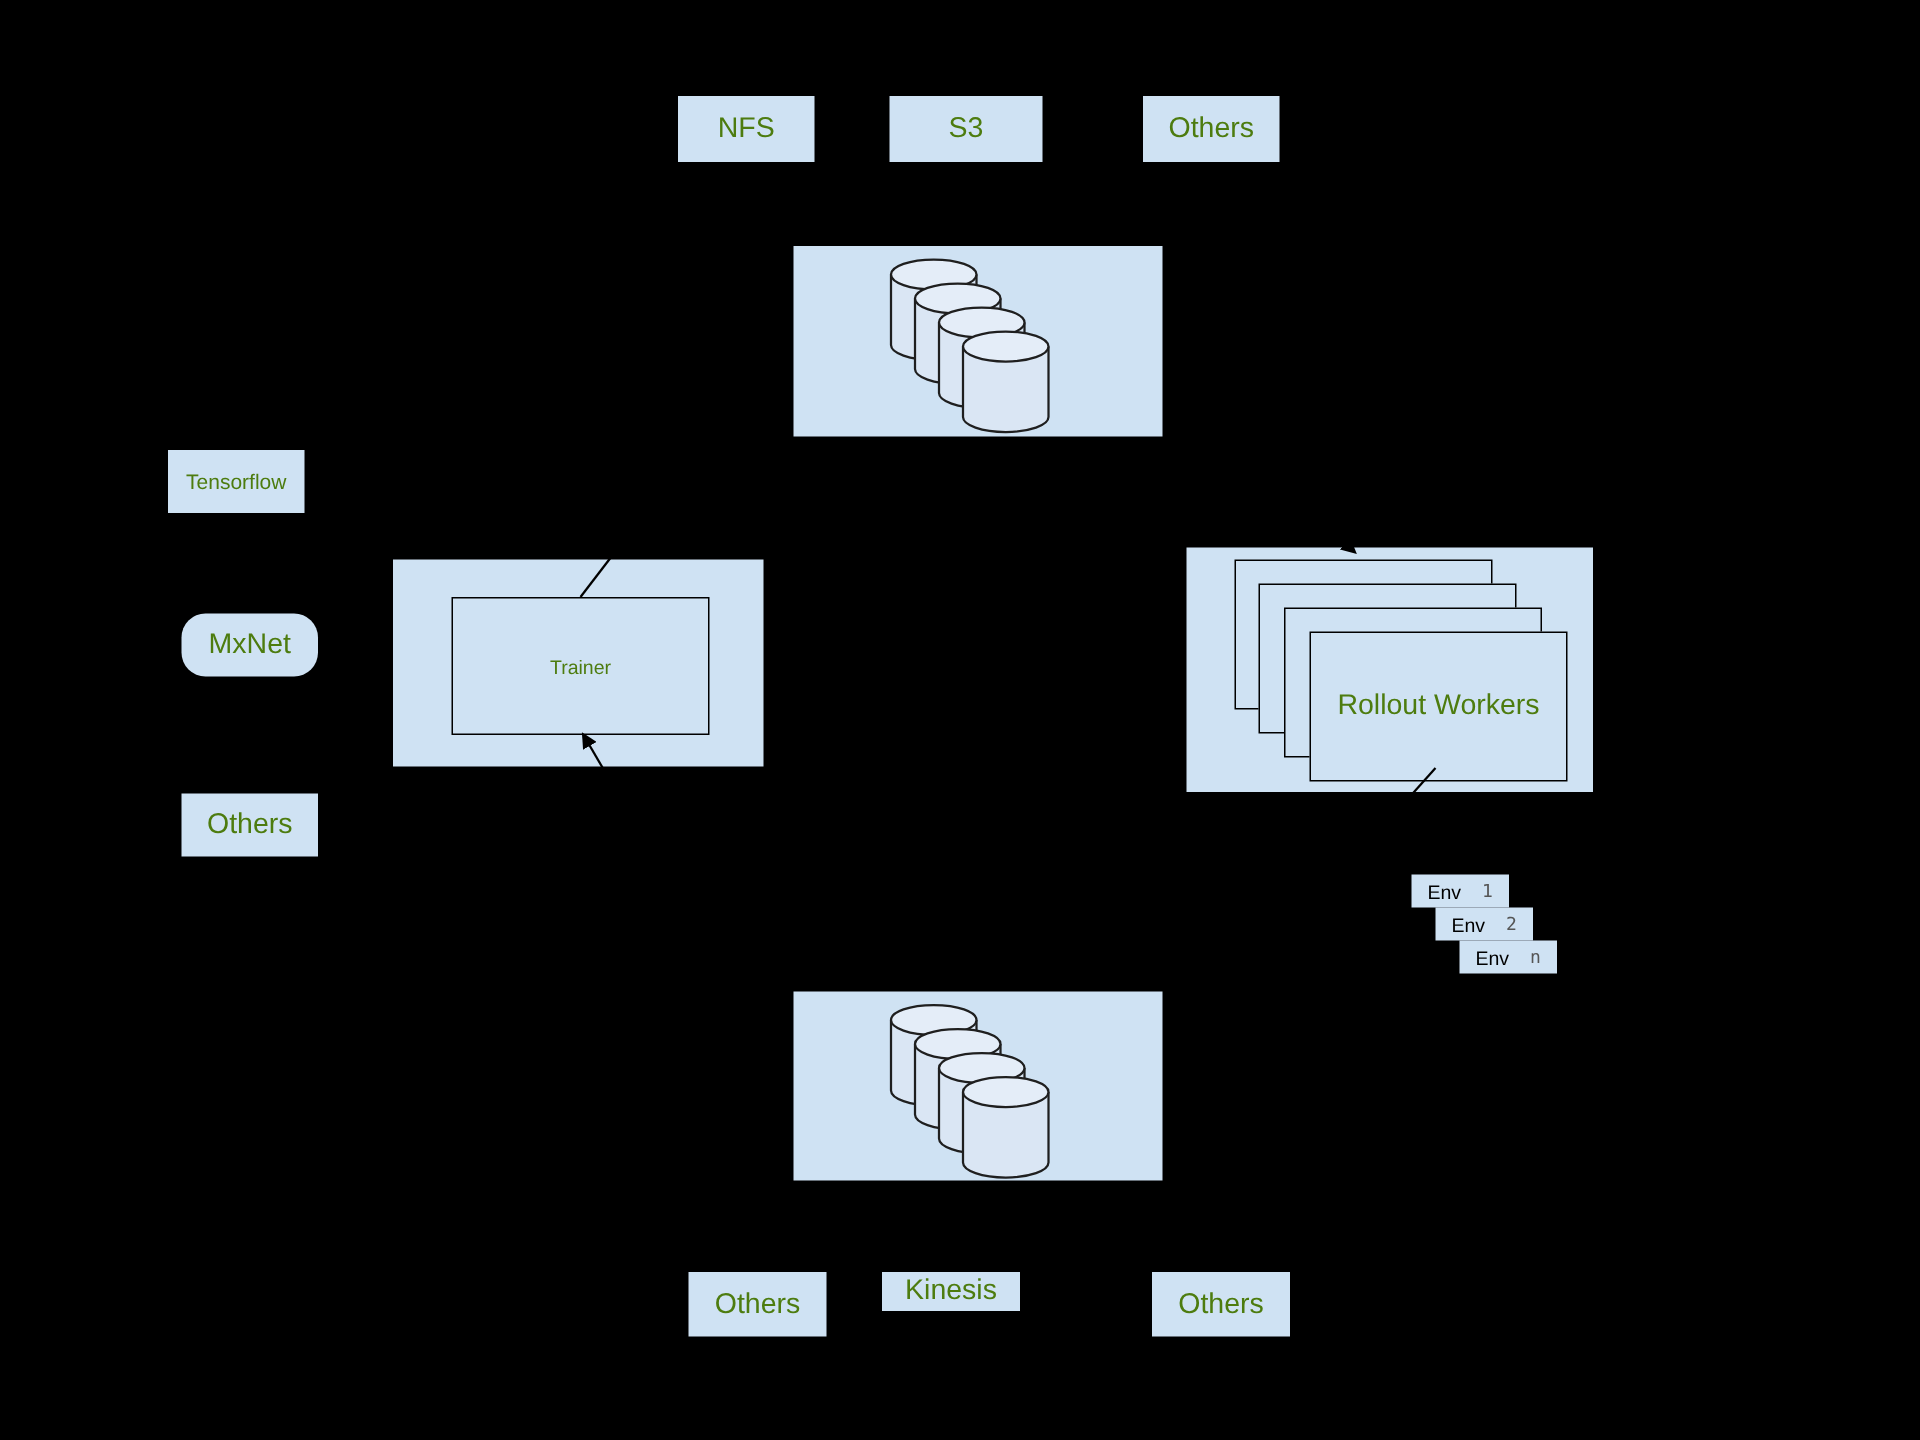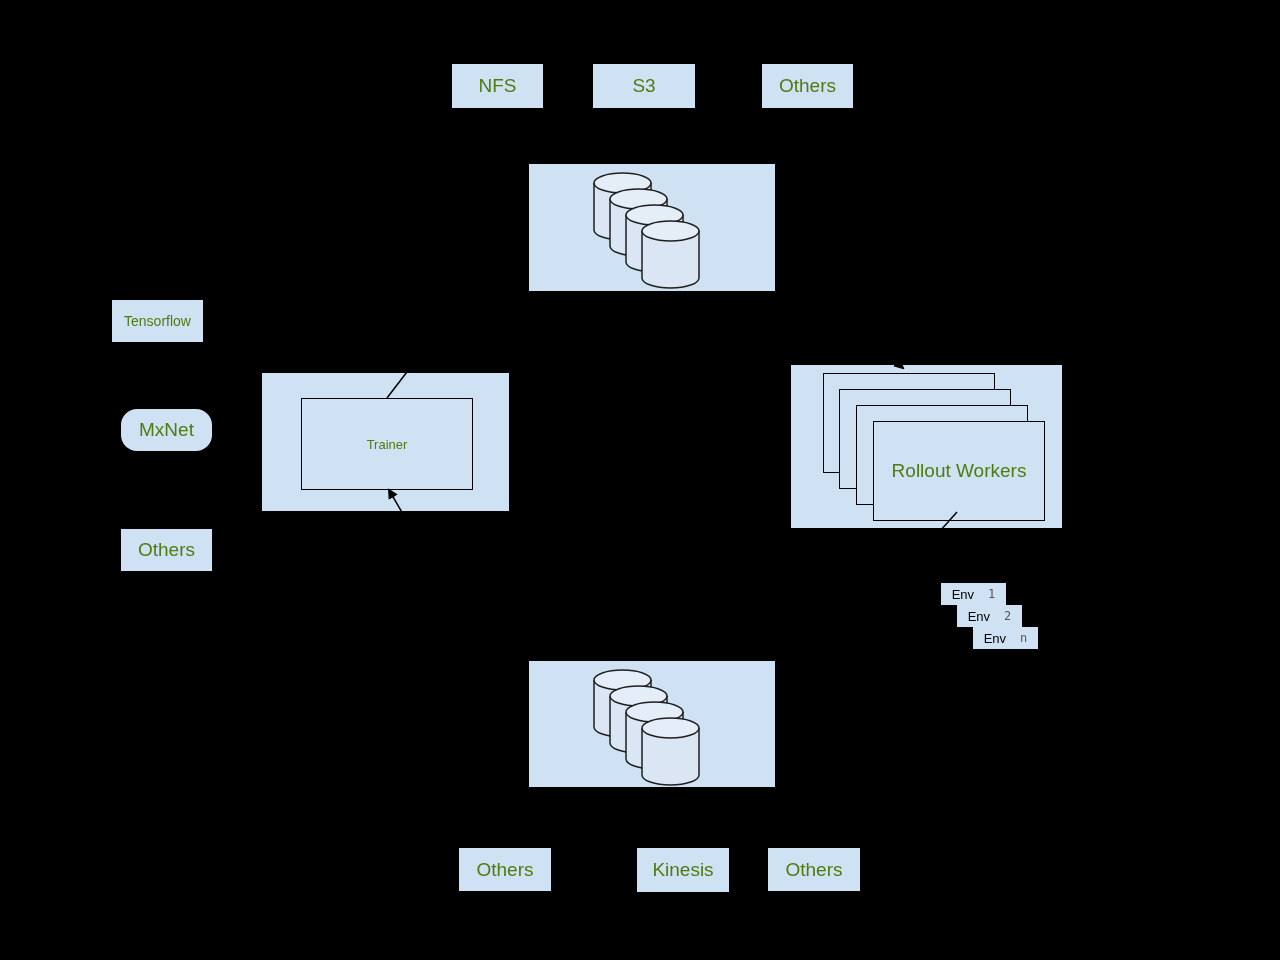--- a/index.html
+++ b/index.html
@@ -31,21 +31,21 @@
   .stack-front{left:82px;top:56px;display:flex;align-items:center;justify-content:center;font-size:19px;}
   
   .env-box{position:absolute;width:65px;height:22px;background:#cfe2f3;display:flex;align-items:center;
            justify-content:center;font-size:13px;gap:14px;}
   .env-1{left:941px;top:583px;}
   .env-2{left:957px;top:605px;}
   .env-n{left:973px;top:627px;}
   .env-sub{font-family:"DejaVu Sans Mono",monospace;font-size:12px;color:#555;}
   
   .redis{left:459px;top:848px;width:92px;height:43px;}
-  .kinesis{left:637px;top:848px;width:92px;height:44px;}
+  .kinesis{left:588px;top:848px;width:92px;height:26px;}
   .others-bottom{left:768px;top:848px;width:92px;height:43px;}
   
   .overlay{position:absolute;left:0;top:0;width:1280px;height:960px;pointer-events:none;z-index:50;}
   .db-svg{position:absolute;left:0;top:0;}
 </style>
 </head>
 <body>
 
 <div class="canvas">
 

